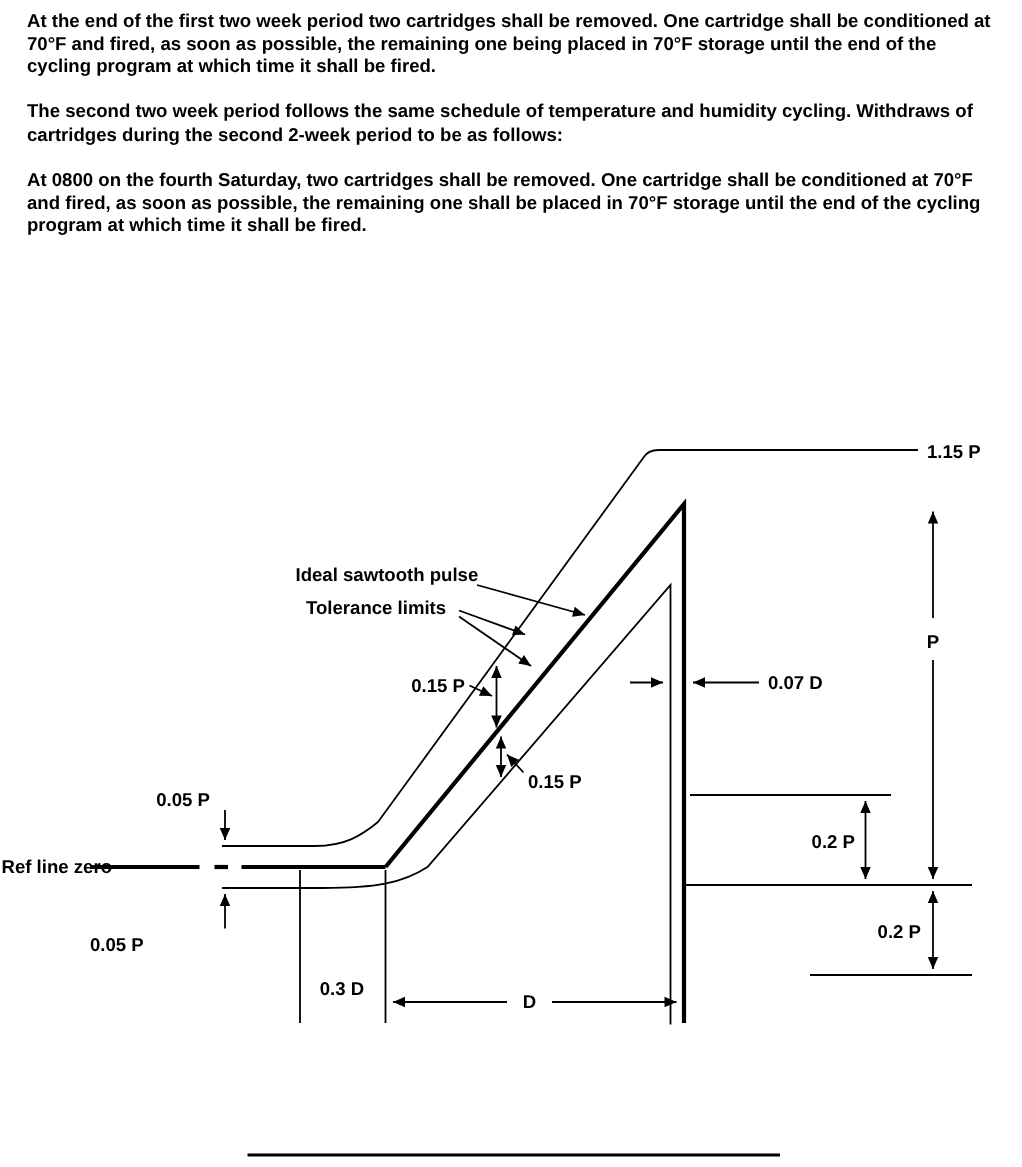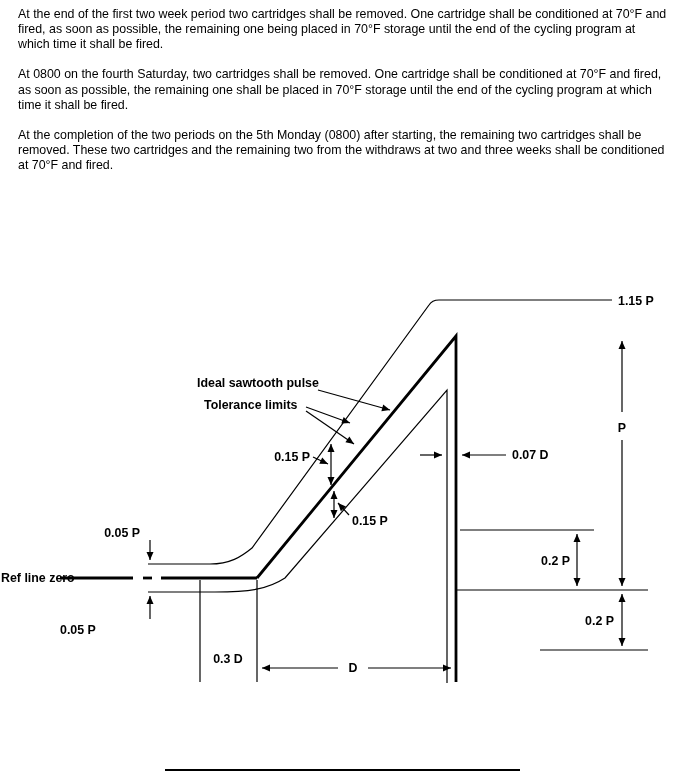--- a/index.html
+++ b/index.html
@@ -13,42 +13,42 @@
     overflow: hidden;
   }
   .text-block {
     position: absolute;
     top: 7px;
     left: 18px;
     width: 652px;
     font-size: 12.4px;
     line-height: 1.22;
   }
-  .text-block p { margin: 0 0 15px 0; }
+  .text-block p { margin: 0 0 15px 0; font-weight: bold; }
   .diagram-svg { position: absolute; top: 0; left: 0; }
   .diagram-svg text {
     font-family: "Liberation Sans", sans-serif;
     font-size: 12.4px;
     font-weight: 600;
     fill: #000;
   }
   .thick { stroke: #000; stroke-width: 2.8; fill: none; }
   .thin  { stroke: #000; stroke-width: 1.2; fill: none; }
   .rule  { stroke: #000; stroke-width: 2; }
   .small-label { font-size: 11px; }
 </style>
 </head>
 <body>
 
 <div class="page">
 
   <div class="text-block">
     <p>At the end of the first two week period two cartridges shall be removed. One cartridge shall be conditioned at 70°F and fired, as soon as possible, the remaining one being placed in 70°F storage until the end of the cycling program at which time it shall be fired.</p>
+    <p>The second two week period follows the same schedule of temperature and humidity cycling. Withdraws of cartridges during the second 2-week period to be as follows:</p>
     <p>At 0800 on the fourth Saturday, two cartridges shall be removed. One cartridge shall be conditioned at 70°F and fired, as soon as possible, the remaining one shall be placed in 70°F storage until the end of the cycling program at which time it shall be fired.</p>
-    <p>At the completion of the two periods on the 5th Monday (0800) after starting, the remaining two cartridges shall be removed. These two cartridges and the remaining two from the withdraws at two and three weeks shall be conditioned at 70°F and fired.</p>
   </div>
 
   <svg class="diagram-svg" width="681" height="778" viewBox="0 0 681 778">
     <defs>
       <marker id="mE" markerWidth="10" markerHeight="9" refX="8.5" refY="4" orient="auto" markerUnits="userSpaceOnUse">
         <path d="M0.5,0.5 L8.5,4 L0.5,7.5 Z" fill="#000"></path>
       </marker>
       <marker id="mS" markerWidth="10" markerHeight="9" refX="0.5" refY="4" orient="auto" markerUnits="userSpaceOnUse">
         <path d="M8.5,0.5 L0.5,4 L8.5,7.5 Z" fill="#000"></path>
       </marker>

